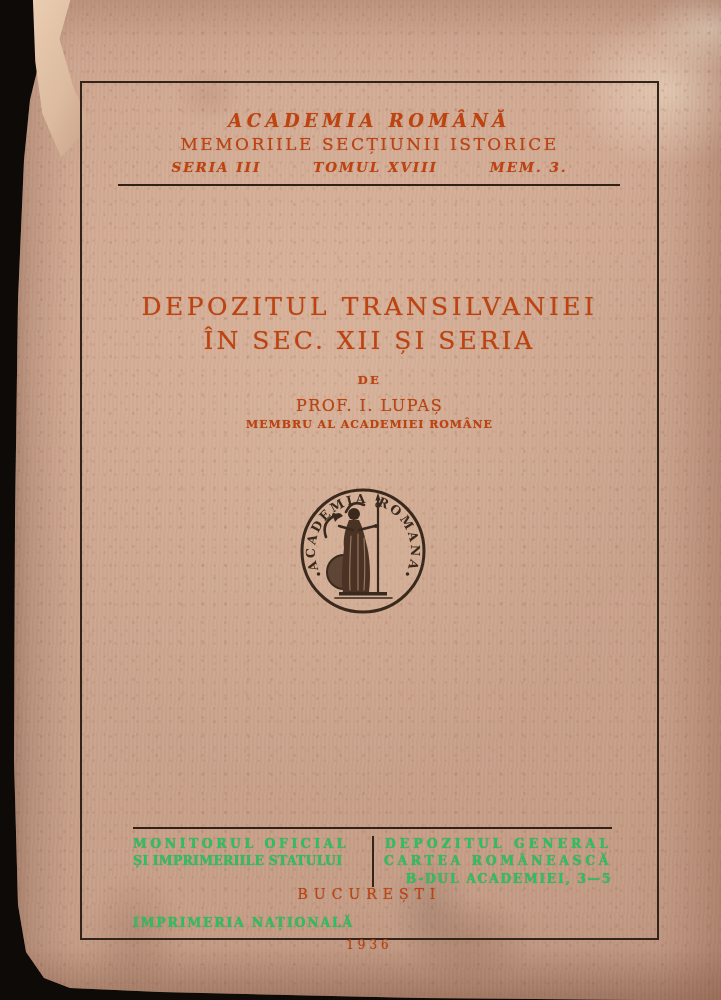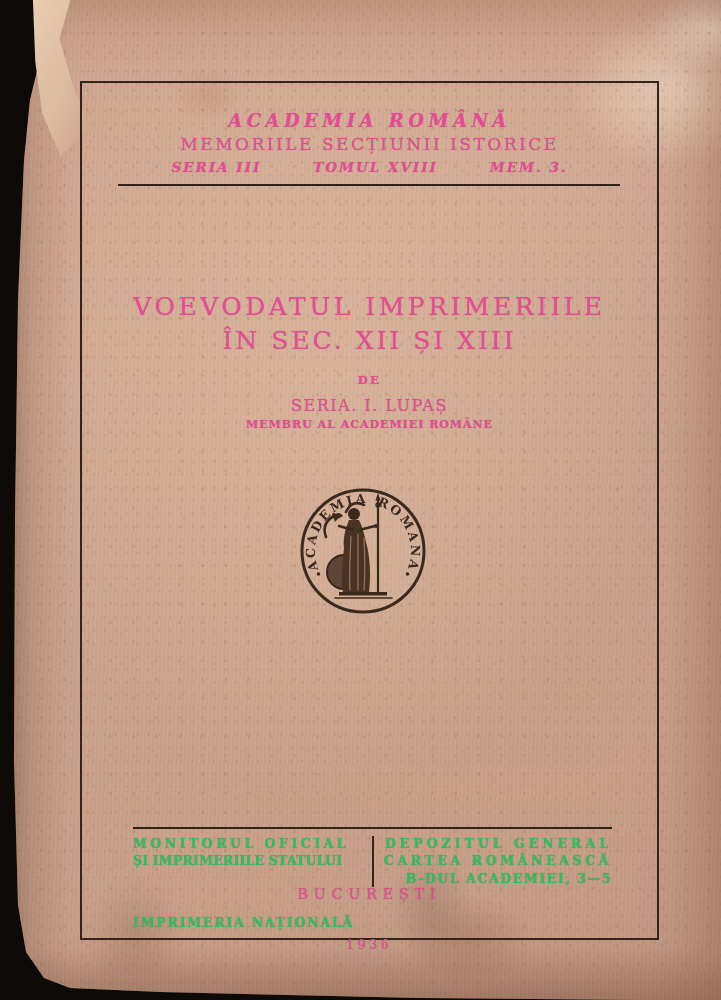--- a/index.html
+++ b/index.html
@@ -38,21 +38,21 @@
     filter:drop-shadow(2px 3px 3px rgba(40,20,10,.55));}
 
   
   #frame{position:absolute;left:80px;top:81px;width:575px;height:855px;
          border:2px solid #33241a;}
   .rule{position:absolute;height:2px;background:#31221786;background:#312217;}
   #rule-top{left:118px;top:184px;width:502px;}
   #rule-imprint{left:133px;top:827px;width:479px;}
 
   
-  .txt{position:absolute;left:81px;width:577px;text-align:center;color:#ec4899;
+  .txt{position:absolute;left:81px;width:577px;text-align:center;color:#c2410c;
        text-shadow:0 0 1px rgba(52,36,26,.35);white-space:nowrap;}
   #pub1{top:110px;font-size:18px;font-weight:700;font-style:italic;letter-spacing:4.5px;}
   #pub2{top:134px;font-size:17px;letter-spacing:2.5px;}
   #pub3{top:159px;font-size:13.5px;font-weight:700;font-style:italic;letter-spacing:2px;
         display:flex;justify-content:center;gap:52px;text-align:center;}
   #title1{top:292px;font-size:25px;letter-spacing:3.5px;}
   #title2{top:326px;font-size:25px;letter-spacing:3px;}
   #byline-de{top:373px;font-size:11.5px;font-weight:700;letter-spacing:2.5px;}
   #author{top:396px;font-size:16px;letter-spacing:1.5px;}
   #affiliation{top:418px;font-size:11px;font-weight:700;letter-spacing:1px;}
@@ -91,25 +91,25 @@
   <div id="rule-imprint" class="rule"></div>
 
   <div id="pub1" class="txt">ACADEMIA ROMÂNĂ</div>
   <div id="pub2" class="txt">MEMORIILE SECȚIUNII ISTORICE</div>
   <div id="pub3" class="txt">
     <span>SERIA III</span>
     <span>TOMUL XVIII</span>
     <span>MEM. 3.</span>
   </div>
 
-  <div id="title1" class="txt">VOEVODATUL IMPRIMERIILE</div>
-  <div id="title2" class="txt">ÎN SEC. XII ȘI XIII</div>
+  <div id="title1" class="txt">DEPOZITUL TRANSILVANIEI</div>
+  <div id="title2" class="txt">ÎN SEC. XII ȘI SERIA</div>
 
   <div id="byline-de" class="txt">DE</div>
-  <div id="author" class="txt">SERIA. I. LUPAȘ</div>
+  <div id="author" class="txt">PROF. I. LUPAȘ</div>
   <div id="affiliation" class="txt">MEMBRU AL ACADEMIEI ROMÂNE</div>
 
   <svg id="seal" width="132" height="132" viewBox="0 0 132 132" xmlns="http://www.w3.org/2000/svg" xmlns:xlink="http://www.w3.org/1999/xlink">
     <defs>
       <path id="sealArc" d="M 24.4 89 A 48 48 0 1 1 107.6 89" fill="none"></path>
     </defs>
     <circle cx="66" cy="65" r="61" fill="rgba(218,184,158,0.35)" stroke="#3a2a1d" stroke-width="3"></circle>
     <circle cx="21.5" cy="88" r="1.8" fill="#3a2a1d"></circle>
     <circle cx="110.5" cy="88" r="1.8" fill="#3a2a1d"></circle>
     <text font-family="DejaVu Serif, Liberation Serif, serif" font-size="12.5" font-weight="700" fill="#3a2a1d" letter-spacing="2.5">

